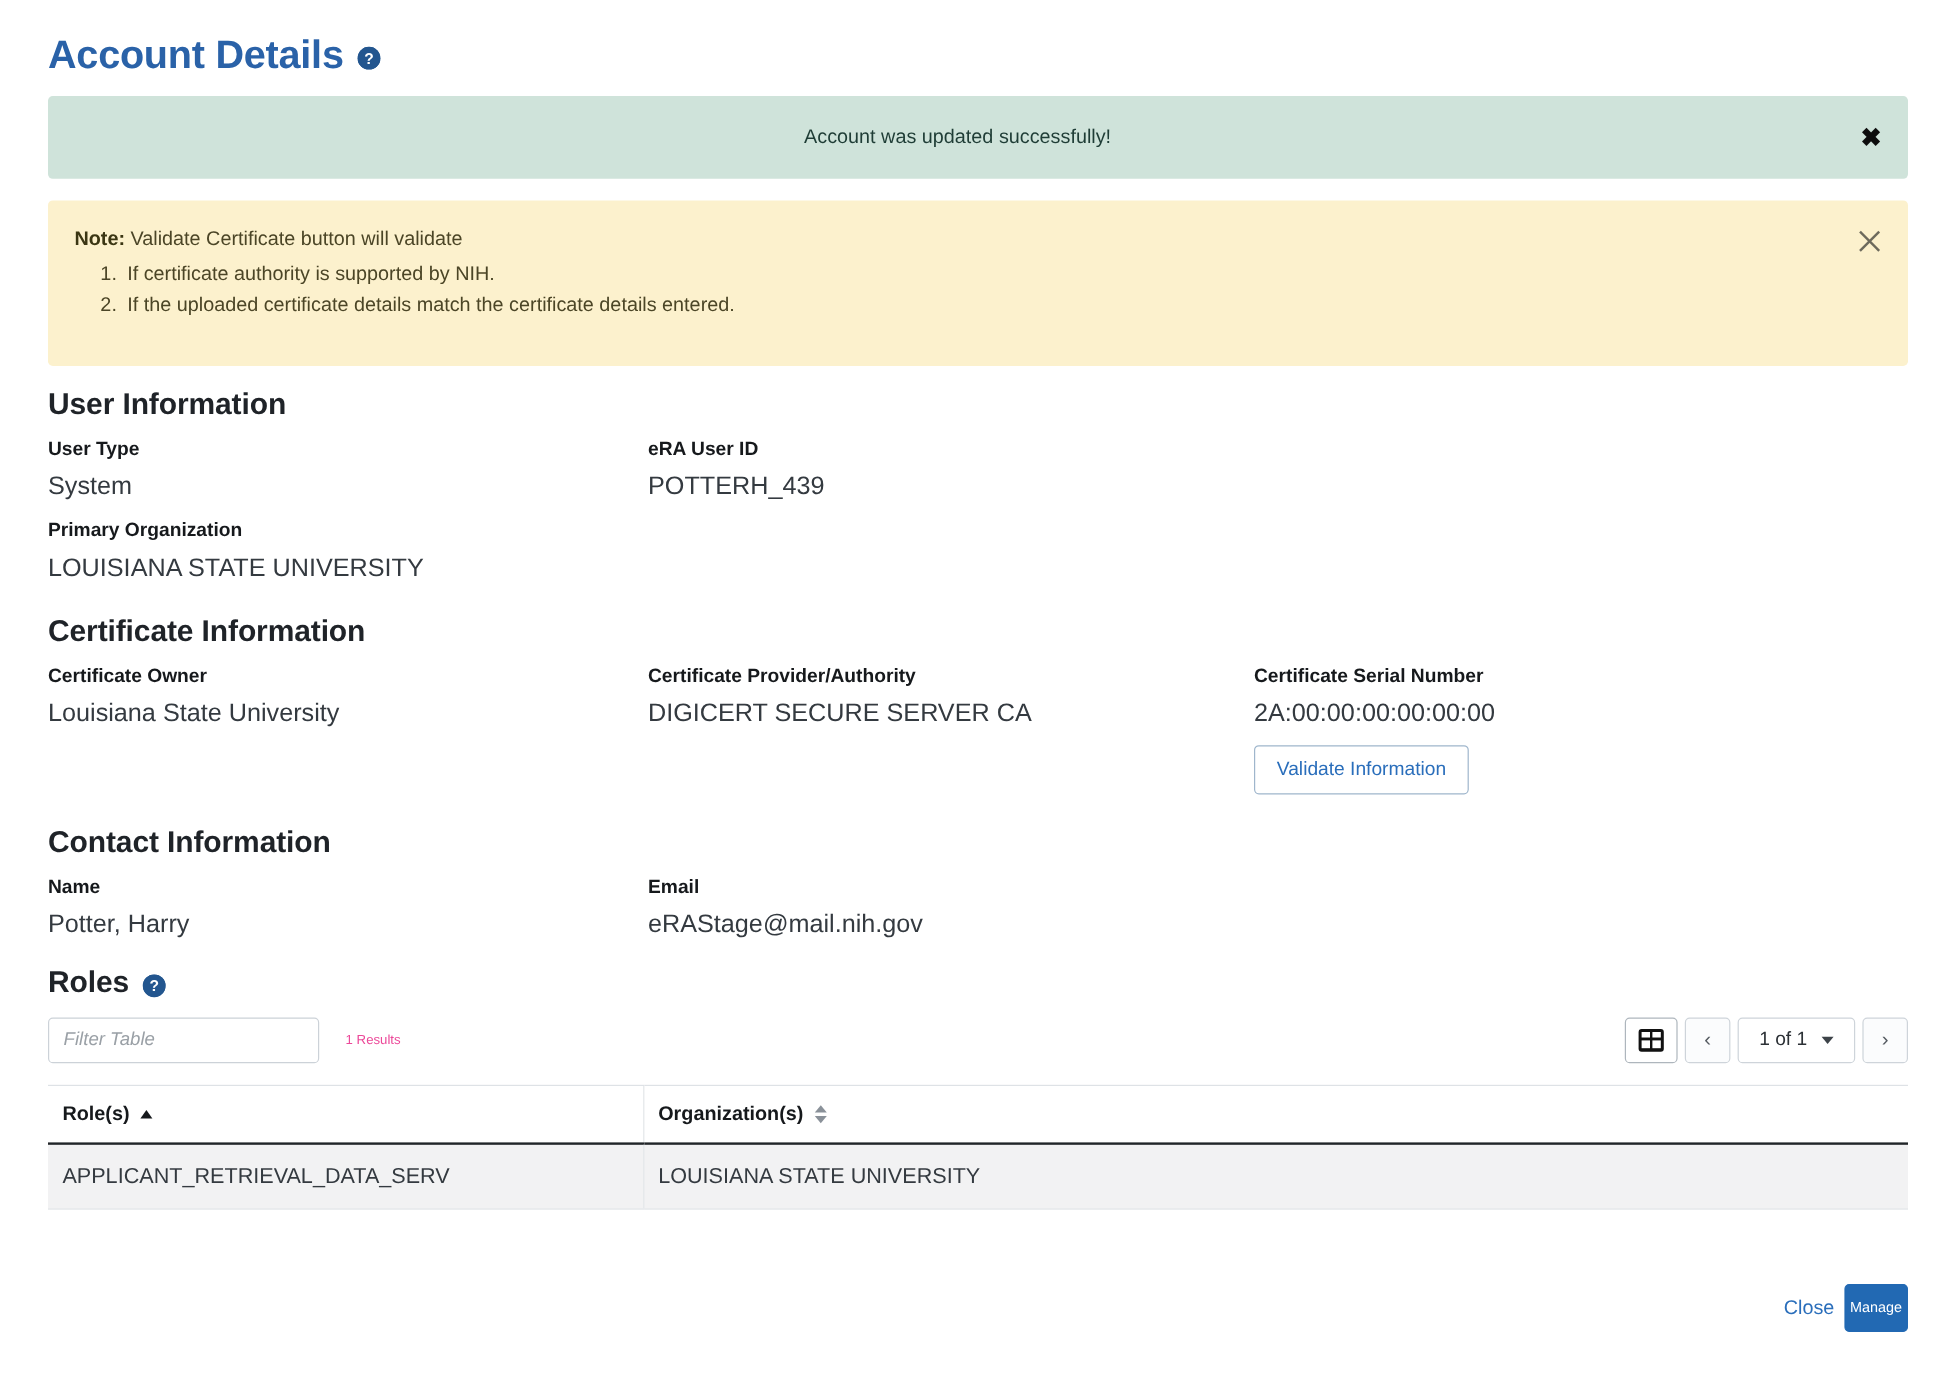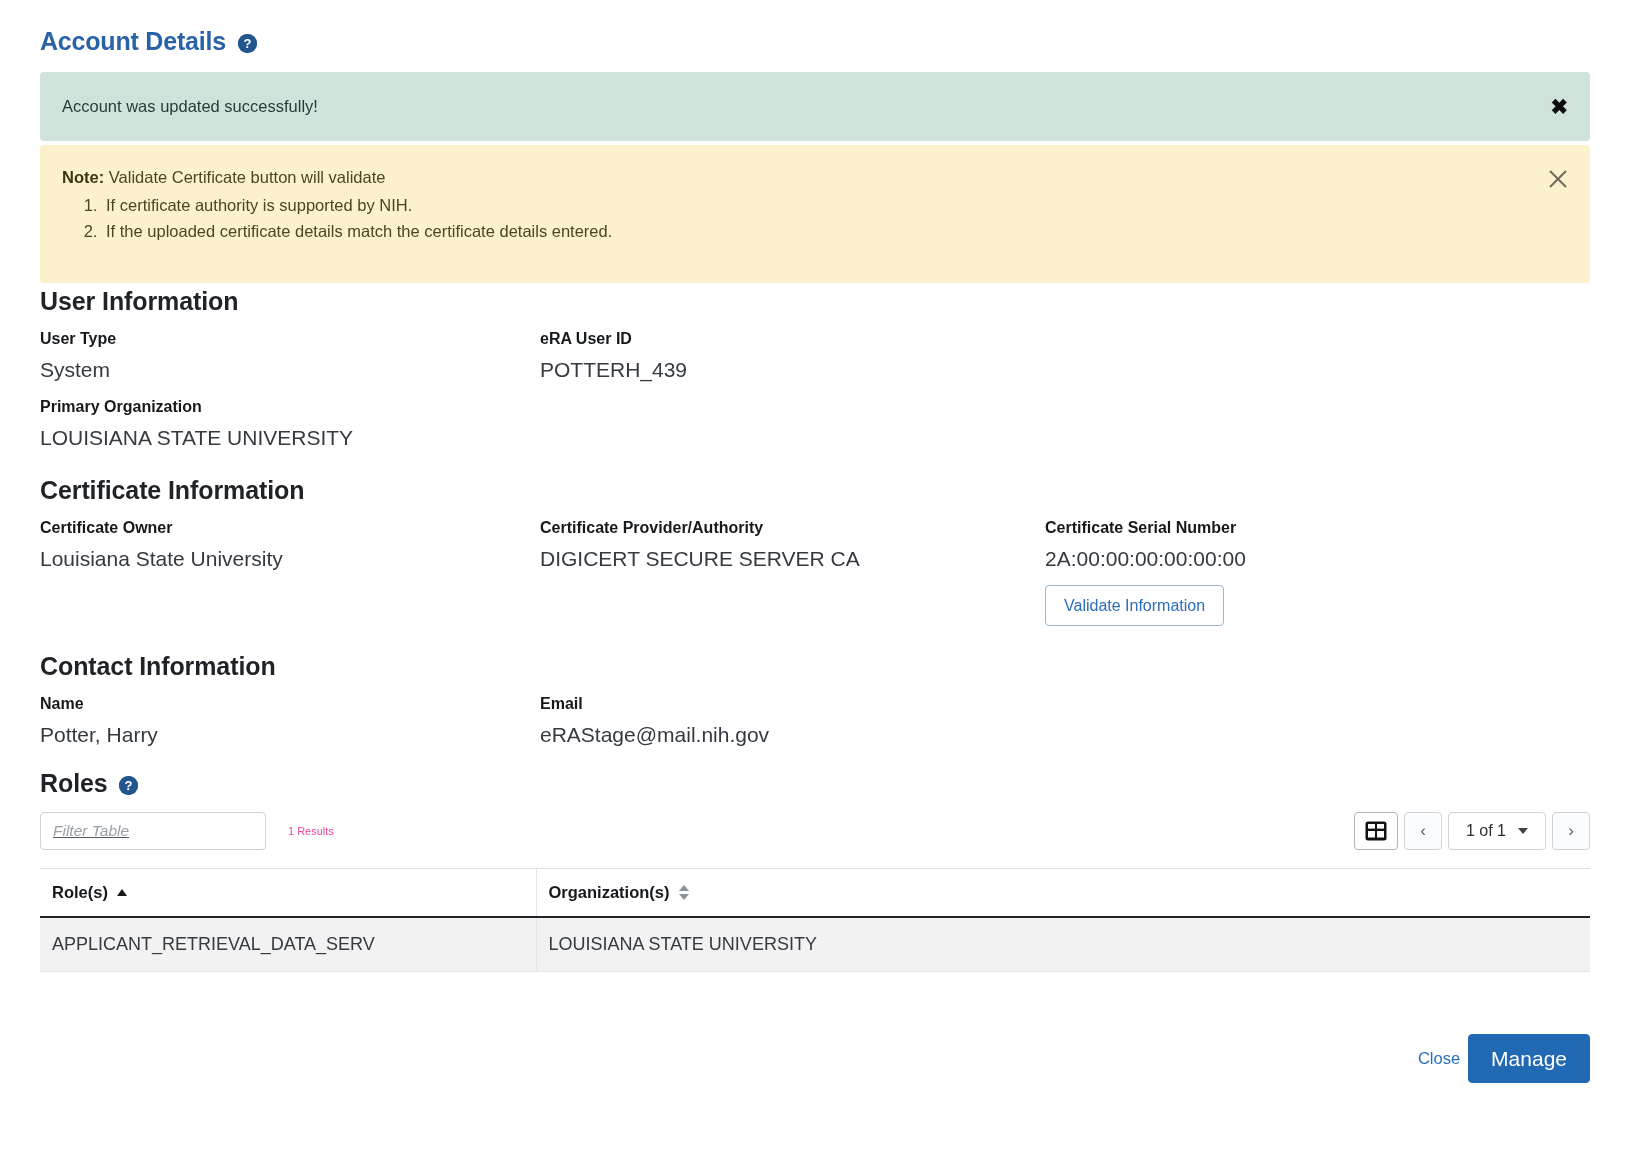--- a/index.html
+++ b/index.html
@@ -25,21 +25,21 @@
 
   
   .page-title-row {
     display: flex;
     align-items: center;
     gap: 12px;
     margin: 0 0 16px 0;
     padding-top: 6px;
   }
   .page-title {
-    font-size: 25px;
+    font-size: 33px;
     font-weight: 700;
     color: #2a62a8;
     letter-spacing: -0.2px;
     line-height: 1.1;
   }
   .help-icon {
     display: inline-flex;
     align-items: center;
     justify-content: center;
     width: 19px;
@@ -53,21 +53,22 @@
     cursor: pointer;
     position: relative;
     top: 2px;
   }
   .help-icon svg { display:block; }
 
   
   .alert {
     position: relative;
     border-radius: 4px;
-    margin-bottom: 4px;
+    margin-bottom: 18px;
+    justify-content: center;
   }
   .alert-success {
     background: #cfe3da;
     color: #1f3d36;
     padding: 24px 56px 24px 22px;
     font-size: 16.5px;
     min-height: 69px;
     display: flex;
     align-items: center;
   }
@@ -182,21 +183,20 @@
     height: 38px;
     padding: 6px 12px;
     border: 1px solid #ccd2d8;
     border-radius: 4px;
     font-size: 15.5px;
     font-style: italic;
     color: #55595c;
     font-family: "Liberation Sans", sans-serif;
     outline: none;
     background: #fff;
-    text-decoration: underline;
   }
   .filter-input::placeholder {
     color: #9aa0a6;
     font-style: italic;
   }
   .results-count {
     margin-left: 22px;
     font-size: 11px;
     color: #ec4899;
   }
@@ -312,22 +312,22 @@
     font-size: 16.5px;
     cursor: pointer;
     padding: 6px 8px;
     font-family: "Liberation Sans", sans-serif;
   }
   .btn-primary {
     background: #2269b3;
     color: #ffffff;
     border: 1px solid #2269b3;
     border-radius: 4px;
-    font-size: 21px;
-    padding: 12px 22px;
+    font-size: 12px;
+    padding: 12px 4px;
     cursor: pointer;
     font-family: "Liberation Sans", sans-serif;
     line-height: 1.1;
   }
 </style>
 </head>
 <body>
 
 <div class="page">
   <div class="content">

